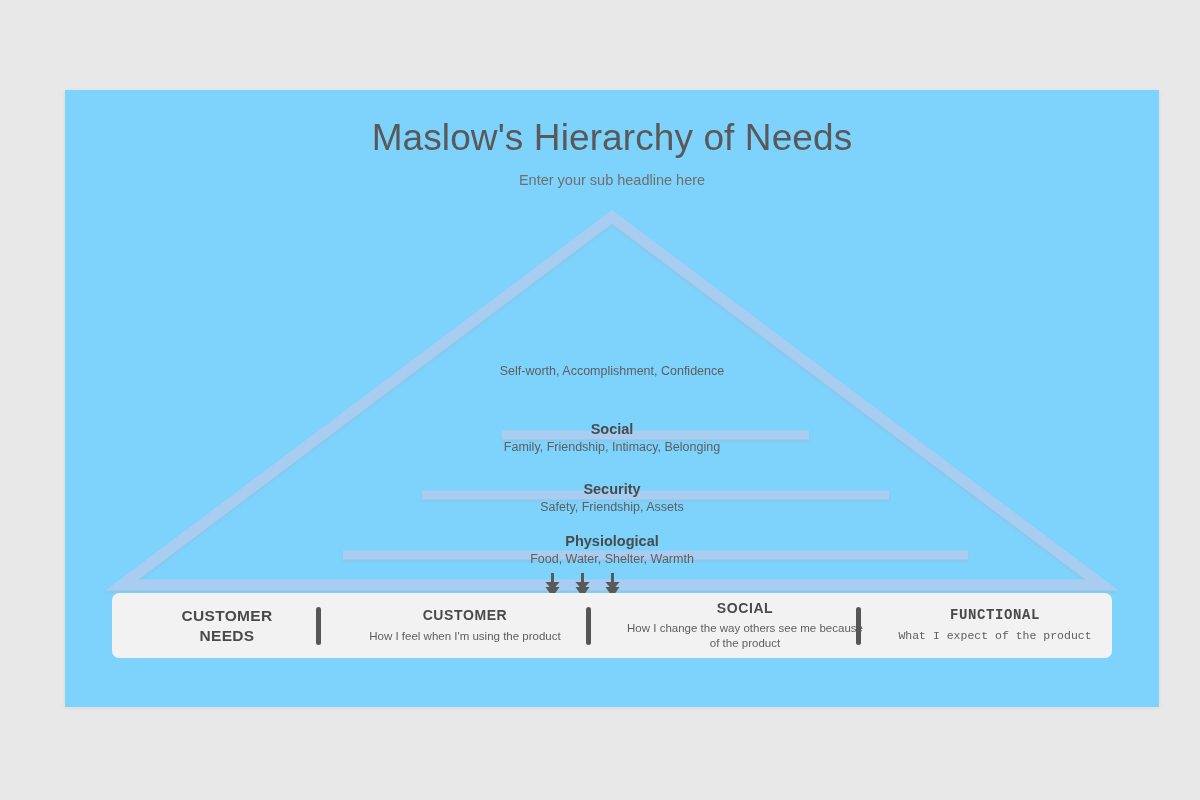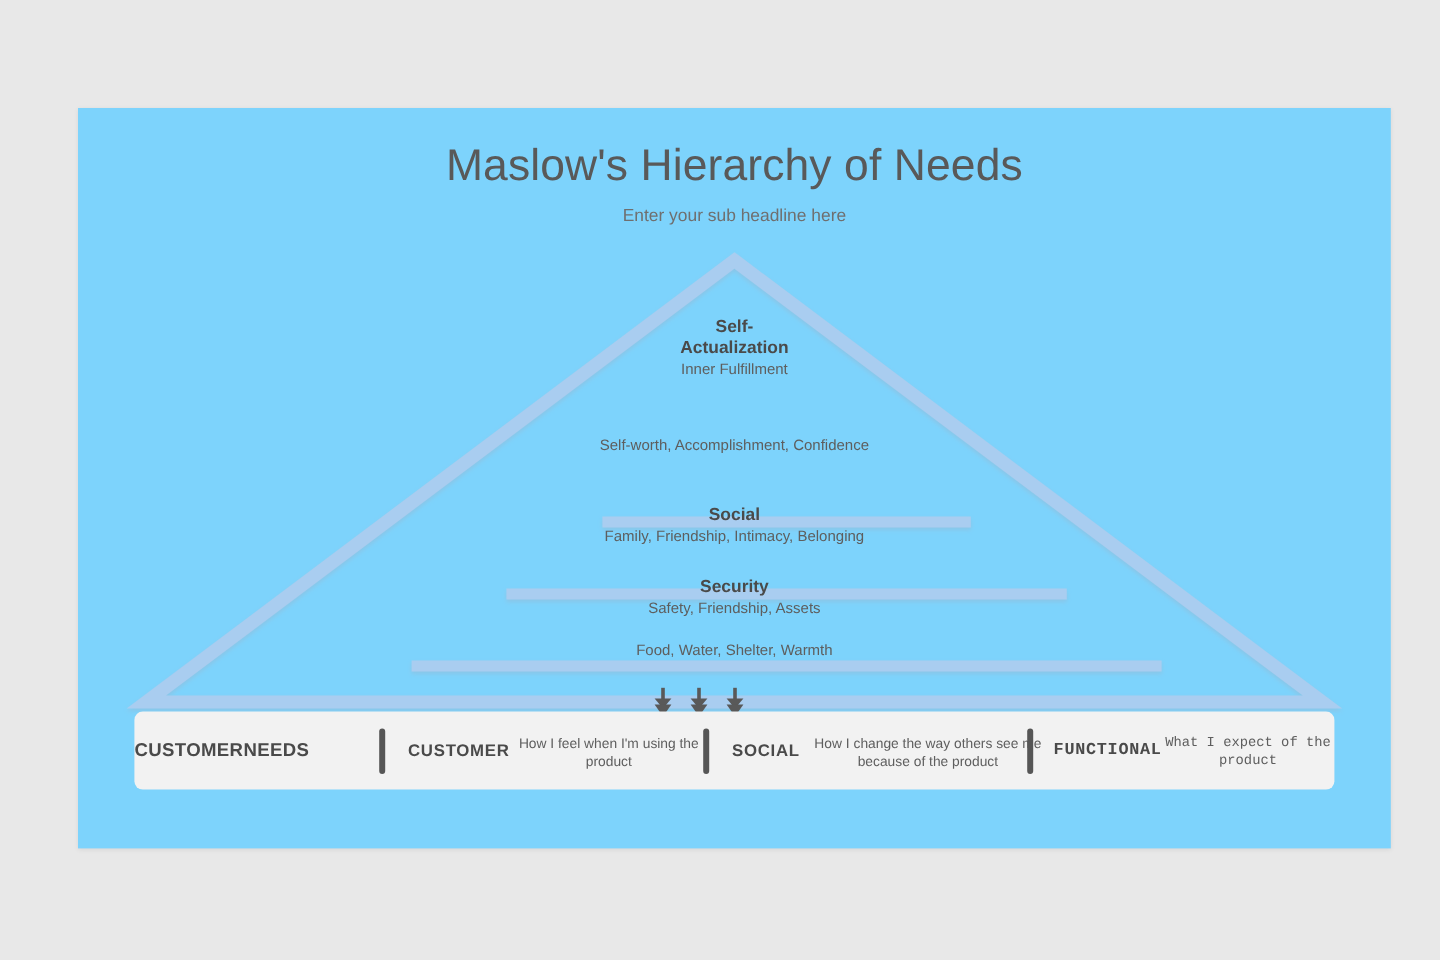--- a/index.html
+++ b/index.html
@@ -91,22 +91,23 @@
     width: 1000px;
     height: 65px;
     background: #f2f2f2;
     border-radius: 7px;
   }
   .needs-cell {
     position: absolute;
     top: 0;
     height: 65px;
     display: flex;
-    flex-direction: row;
+    flex-direction: column;
     align-items: center;
+    justify-content: center;
     text-align: center;
     box-sizing: border-box;
   }
   .needs-head {
     font-size: 14px;
     font-weight: bold;
     color: #4a4a4a;
     letter-spacing: 0.6px;
     line-height: 1.24;
   }
@@ -160,41 +161,37 @@
 
         <polygon points="547,127 1037,495 57,495" fill="none" stroke="#a9cdf0" stroke-width="11" stroke-linejoin="miter"></polygon>
 
         <line x1="437" y1="345" x2="744" y2="345" stroke="#a9cdf0" stroke-width="9" stroke-linecap="butt"></line>
         <line x1="357" y1="405" x2="824" y2="405" stroke="#a9cdf0" stroke-width="9" stroke-linecap="butt"></line>
         <line x1="278" y1="465" x2="903" y2="465" stroke="#a9cdf0" stroke-width="9" stroke-linecap="butt"></line>
         <line x1="198" y1="525" x2="983" y2="525" stroke="#a9cdf0" stroke-width="9" stroke-linecap="butt"></line>
       </g>
     </svg>
 
-    <div class="tier-label" style="left:397px; top:175px; width:300px;">
-      <div class="tier-title">Self-</div>
-      <div class="tier-title">Actualization</div>
-      <div class="tier-sub">Inner Fulfillment</div>
-    </div>
 
     <div class="tier-label" style="left:347px; top:272px; width:400px;">
       <div class="tier-sub">Self-worth, Accomplishment, Confidence</div>
     </div>
 
     <div class="tier-label" style="left:347px; top:331px; width:400px;">
       <div class="tier-title">Social</div>
       <div class="tier-sub">Family, Friendship, Intimacy, Belonging</div>
     </div>
 
     <div class="tier-label" style="left:347px; top:391px; width:400px;">
       <div class="tier-title">Security</div>
       <div class="tier-sub">Safety, Friendship, Assets</div>
     </div>
 
     <div class="tier-label" style="left:347px; top:443px; width:400px;">
+      <div class="tier-title">Physiological</div>
       <div class="tier-sub">Food, Water, Shelter, Warmth</div>
     </div>
   </div>
 
   <svg id="arrows" viewBox="0 0 110 30">
     <g fill="#595959">
       <g>
         <rect x="16" y="0" width="3" height="16"></rect>
         <polygon points="10.5,9 17.5,17.5 24.5,9"></polygon>
         <polygon points="10.5,14 17.5,24 24.5,14"></polygon>

